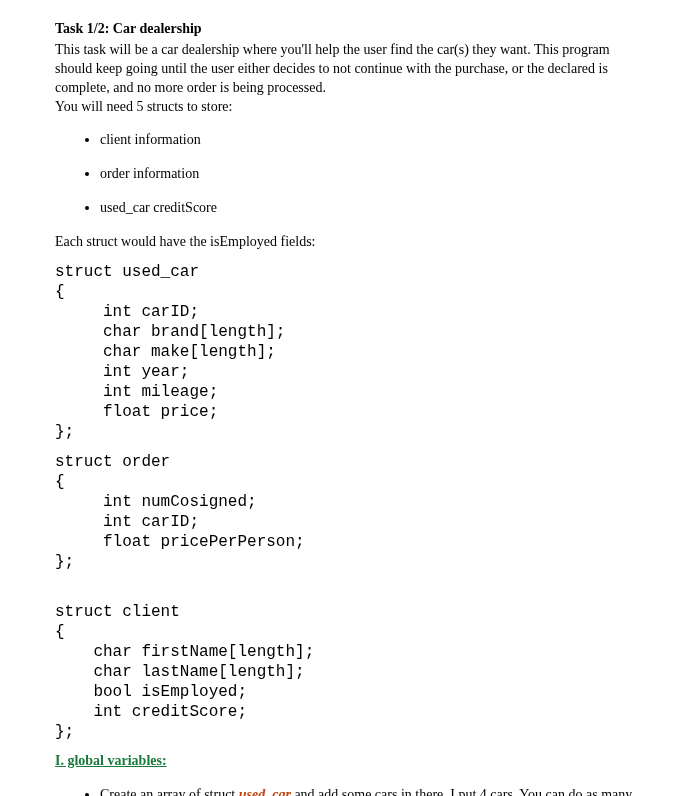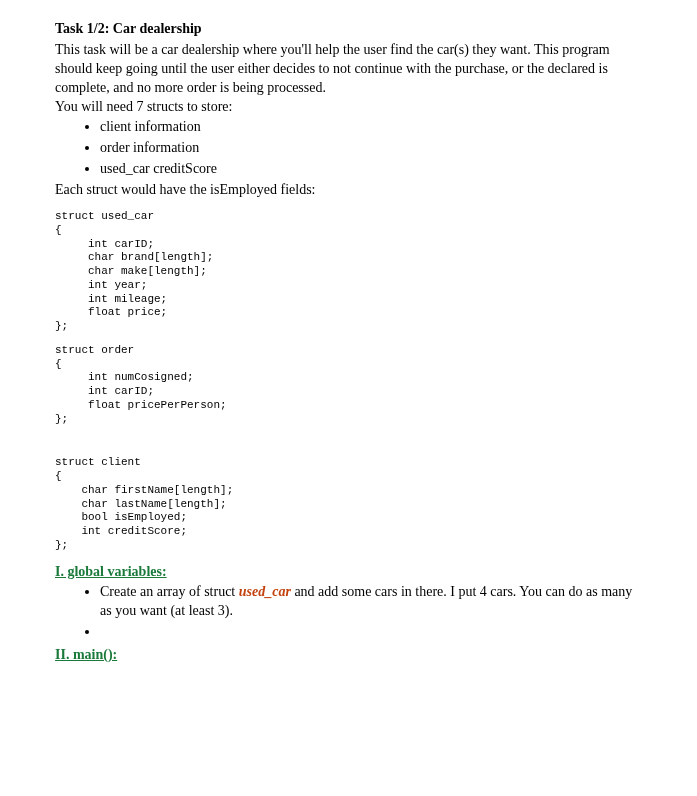--- a/index.html
+++ b/index.html
@@ -18,30 +18,30 @@
   }
   .intro {
     margin-top: 2px;
   }
   ul.bullets {
     margin: 2px 0 2px 0;
     padding-left: 45px;
     list-style-type: disc;
   }
   ul.bullets li {
-    margin: 2px 0;
+    margin: 15px 0;
   }
   ul.sub {
     list-style-type: circle;
     padding-left: 30px;
     margin: 2px 0;
   }
   .code {
     font-family: "Courier New", Courier, monospace;
-    font-size: 11px;
+    font-size: 16px;
     white-space: pre;
     margin: 10px 0 10px 0;
     line-height: 1.25;
   }
   .section-hdr {
     font-weight: bold;
     text-decoration: underline;
     color: #1a7a3a;
     margin-top: 4px;
   }
@@ -53,21 +53,21 @@
 </style>
 </head>
 <body>
 
 <div>
   <span class="title">Task 1/2:  Car dealership</span>
 </div>
 
 <div class="intro">This task will be a car dealership where you'll help the user find the car(s) they want. This program should keep going until the user either decides to not continue with the purchase, or the declared is complete, and no more order is being processed.</div>
 
-<div>You will need 7 structs to store:</div>
+<div>You will need 5 structs to store:</div>
 
 <ul class="bullets">
   <li>client information</li>
   <li>order information</li>
   <li>used_car creditScore</li>
 </ul>
 
 <div>Each struct would have the isEmployed fields:</div>
 
 <div class="code">struct used_car

